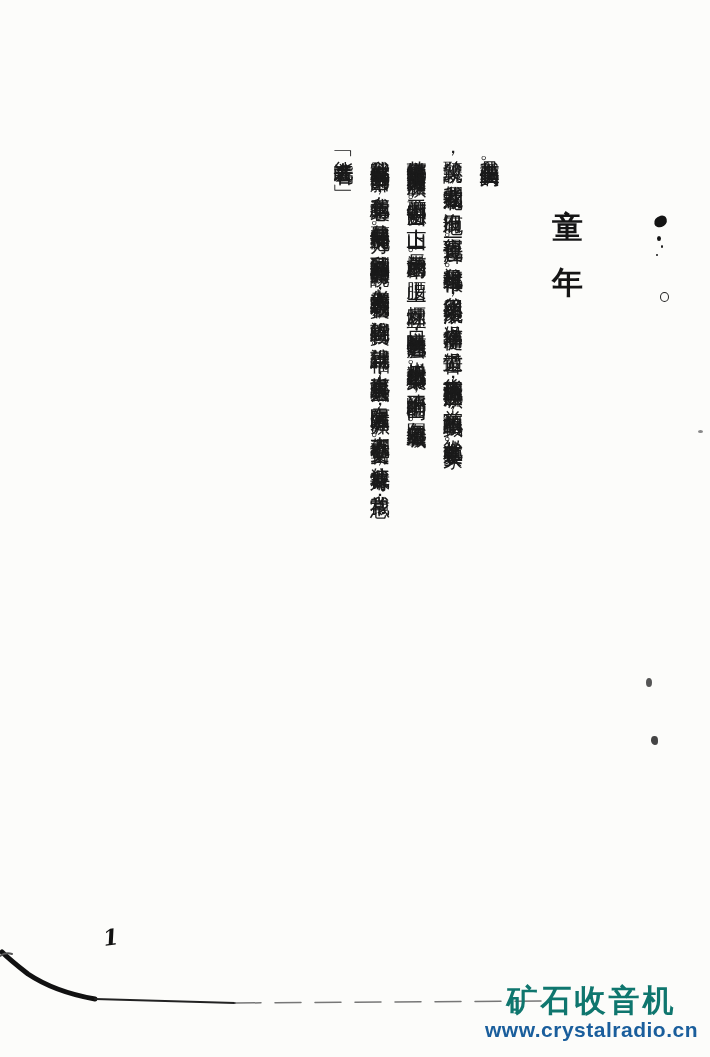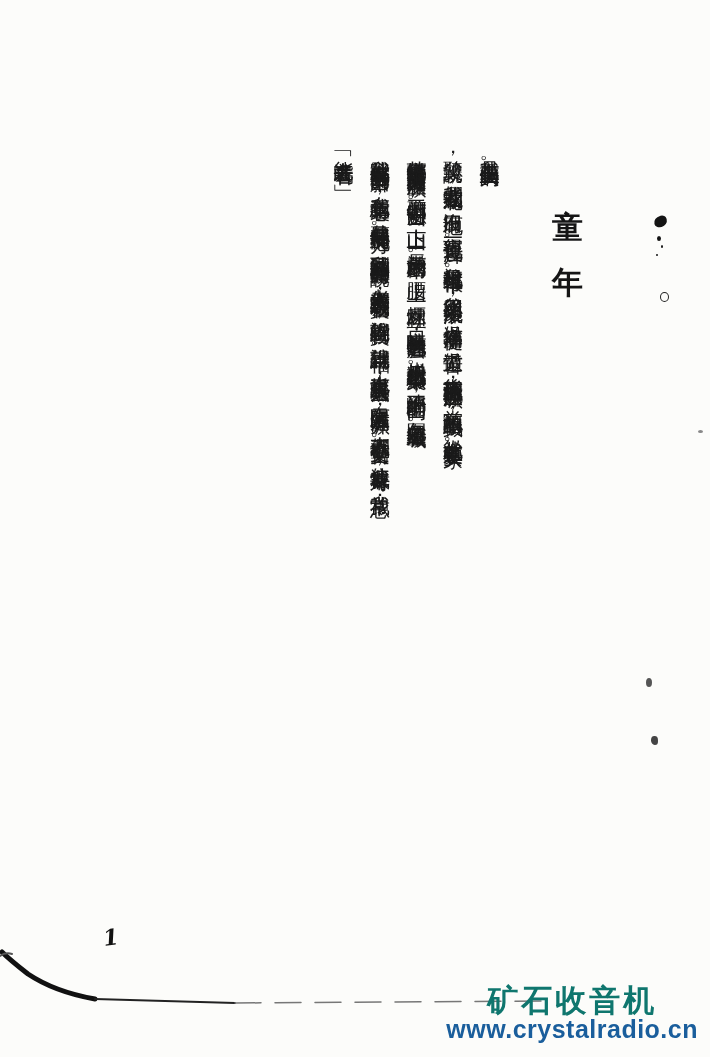--- a/index.html
+++ b/index.html
@@ -88,21 +88,21 @@
     text-align: right;
     font-family: "Liberation Sans", sans-serif;
   }
   .watermark .brand {
     font-size: 31px;
     font-weight: 700;
     letter-spacing: 3px;
     line-height: 34px;
   }
   .watermark .url {
-    font-size: 25px;
+    font-size: 21px;
     font-weight: 700;
     letter-spacing: 0.5px;
     line-height: 23px;
   }
 </style>
 </head>
 <body>
 
 <div class="page">
 

